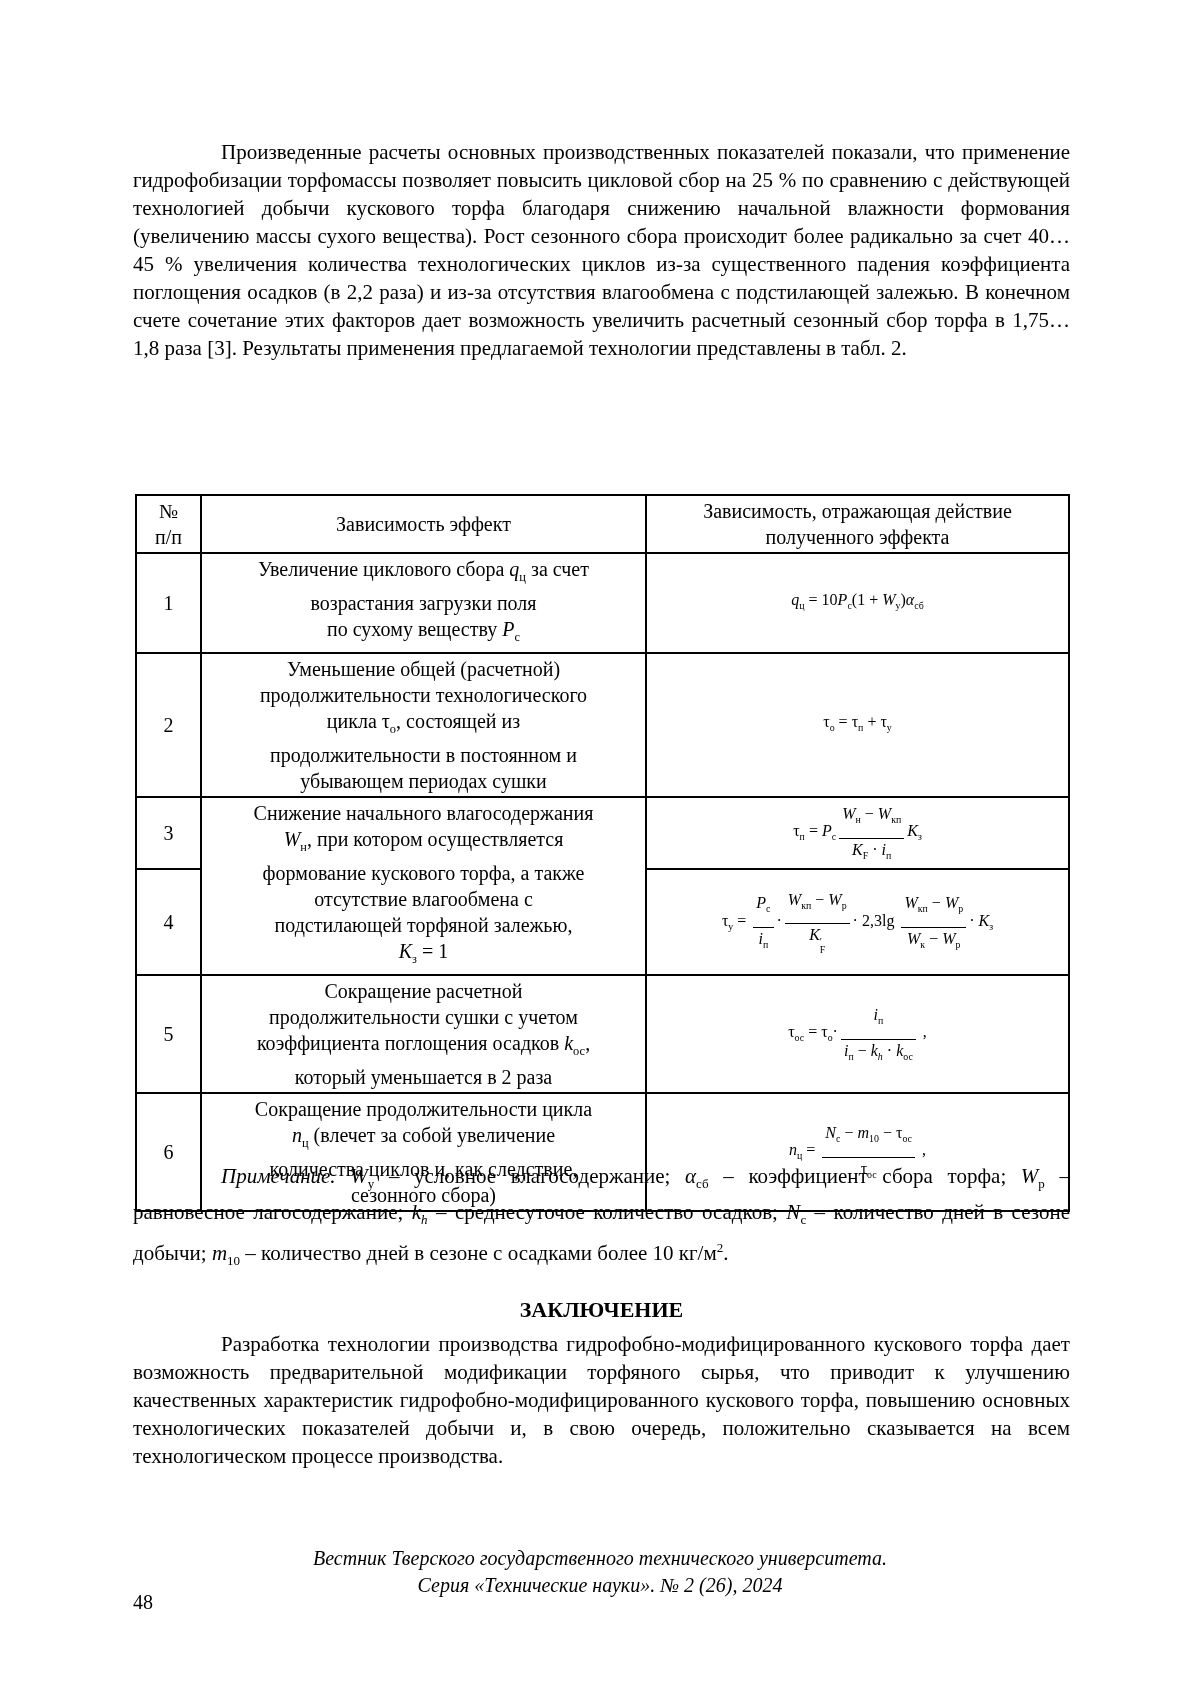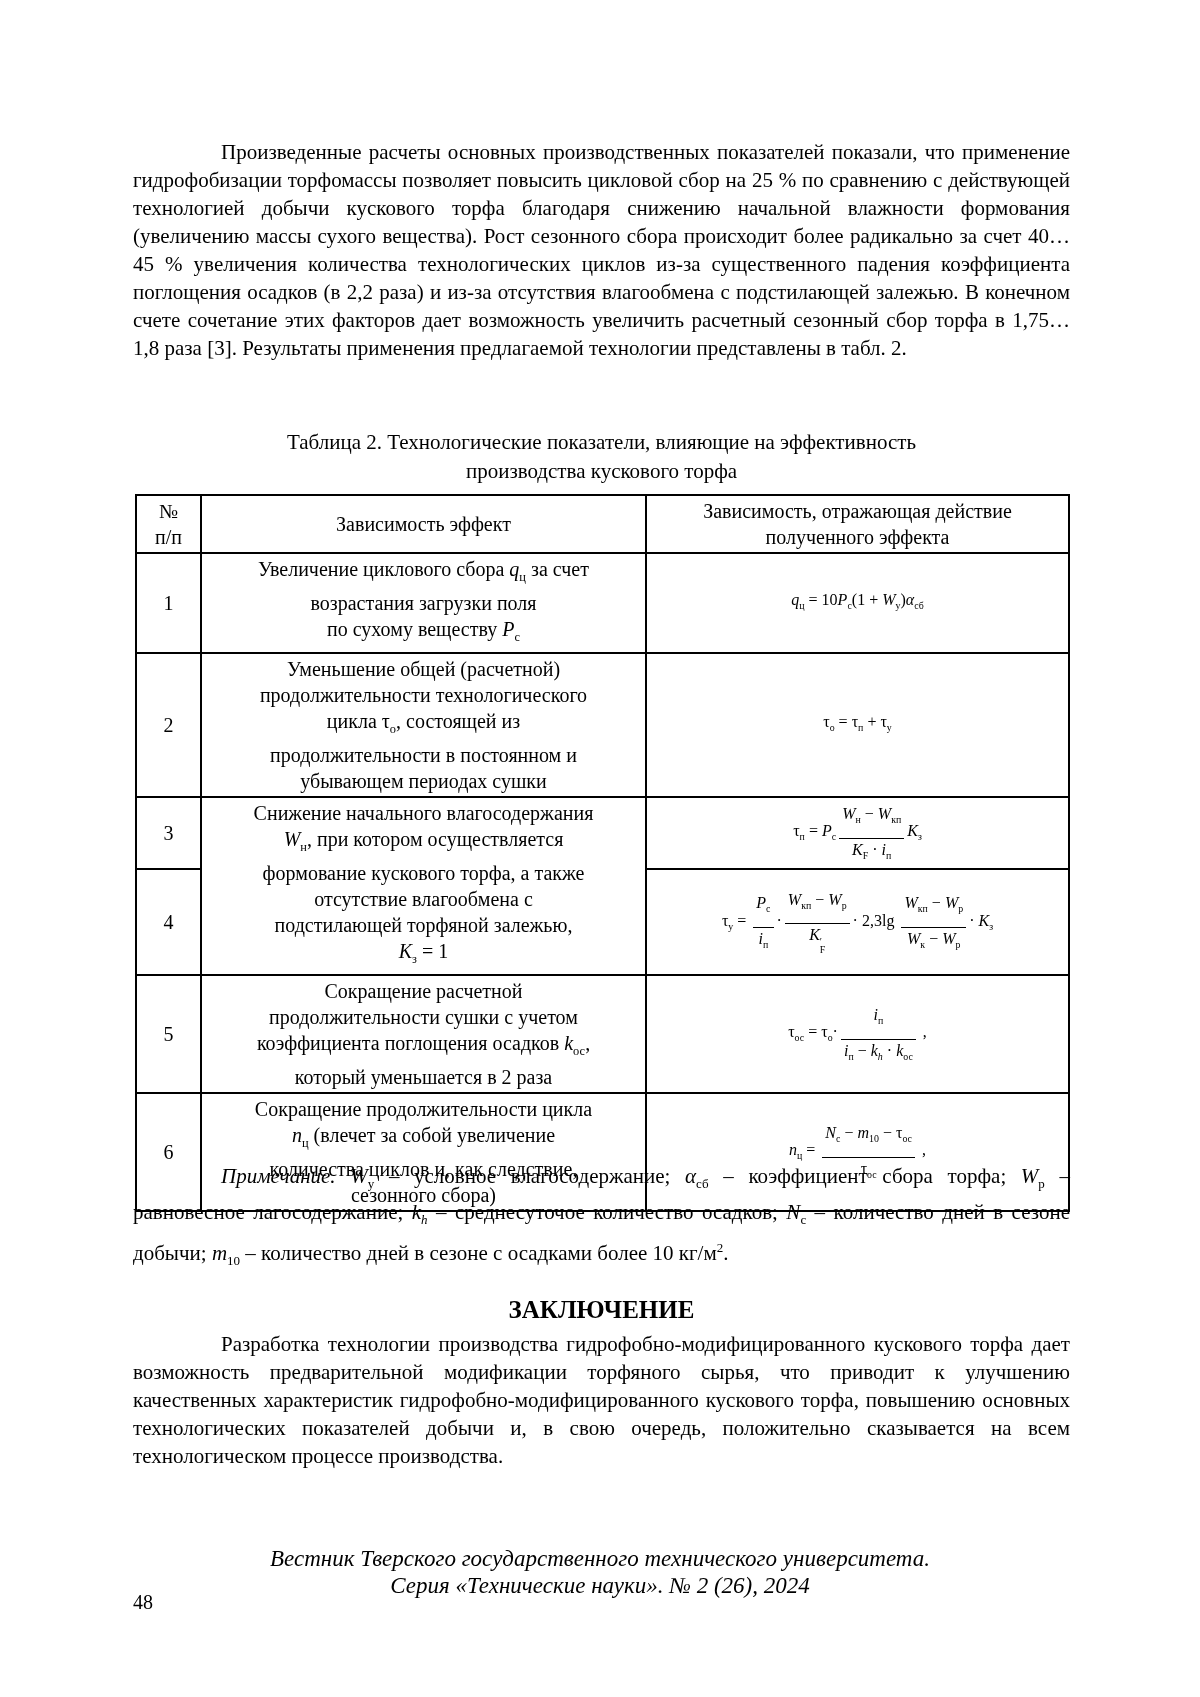--- a/index.html
+++ b/index.html
@@ -32,40 +32,36 @@
   .h4r { height:93px; } .h5r { height:106px; } .h6r { height:104px; }
   sub { font-size:0.62em; }
   sup { font-size:0.62em; }
   .frac { display:inline-block; vertical-align:middle; text-align:center; margin:0 3px; line-height:1.2; }
   .frac .num { display:block; border-bottom:1.5px solid #000; padding:0 3px 11px; }
   .frac .den { display:block; padding:1px 3px 0; }
   .stack { display:inline-flex; flex-direction:column; align-items:flex-start; line-height:0.8; font-size:0.62em; vertical-align:-0.5em; }
   .note { left:133px; top:1162px; width:937px; }
   .concl-head {
     left:133px; top:1296px; width:937px; text-align:center;
-    font-size:25px; font-weight:bold; line-height:28px;
+    font-size:22px; font-weight:bold; line-height:28px;
   }
   .concl { left:133px; top:1330px; width:937px; }
   .footer {
     left:0; top:1545px; width:1200px; text-align:center;
-    font-style:italic; font-size:23px; line-height:27px;
+    font-style:italic; font-size:20px; line-height:27px;
   }
   .pagenum { left:133px; top:1588px; font-size:20px; line-height:28px; }
 </style>
 </head>
 <body>
 
 <div class="page">
 
   <p class="abs para intro">Произведенные расчеты основных производственных показателей показали, что применение гидрофобизации торфомассы позволяет повысить цикловой сбор на 25 % по сравнению с действующей технологией добычи кускового торфа благодаря снижению начальной влажности формования (увеличению массы сухого вещества). Рост сезонного сбора происходит более радикально за счет 40…45 % увеличения количества технологических циклов из-за существенного падения коэффициента поглощения осадков (в 2,2 раза) и из-за отсутствия влагообмена с подстилающей залежью. В конечном счете сочетание этих факторов дает возможность увеличить расчетный сезонный сбор торфа в 1,75…1,8 раза [3]. Результаты применения предлагаемой технологии представлены в табл. 2.</p>
 
-  <div class="abs caption">
-    <div>Таблица 2. Технологические показатели, влияющие на эффективность</div>
-    <div>производства кускового торфа</div>
-  </div>
 
   <div class="abs tablewrap">
     <table class="t2">
       <colgroup>
           <col style="width:65px">
           <col style="width:445px">
           <col style="width:423px">
         </colgroup>
       <thead>
         <tr>

